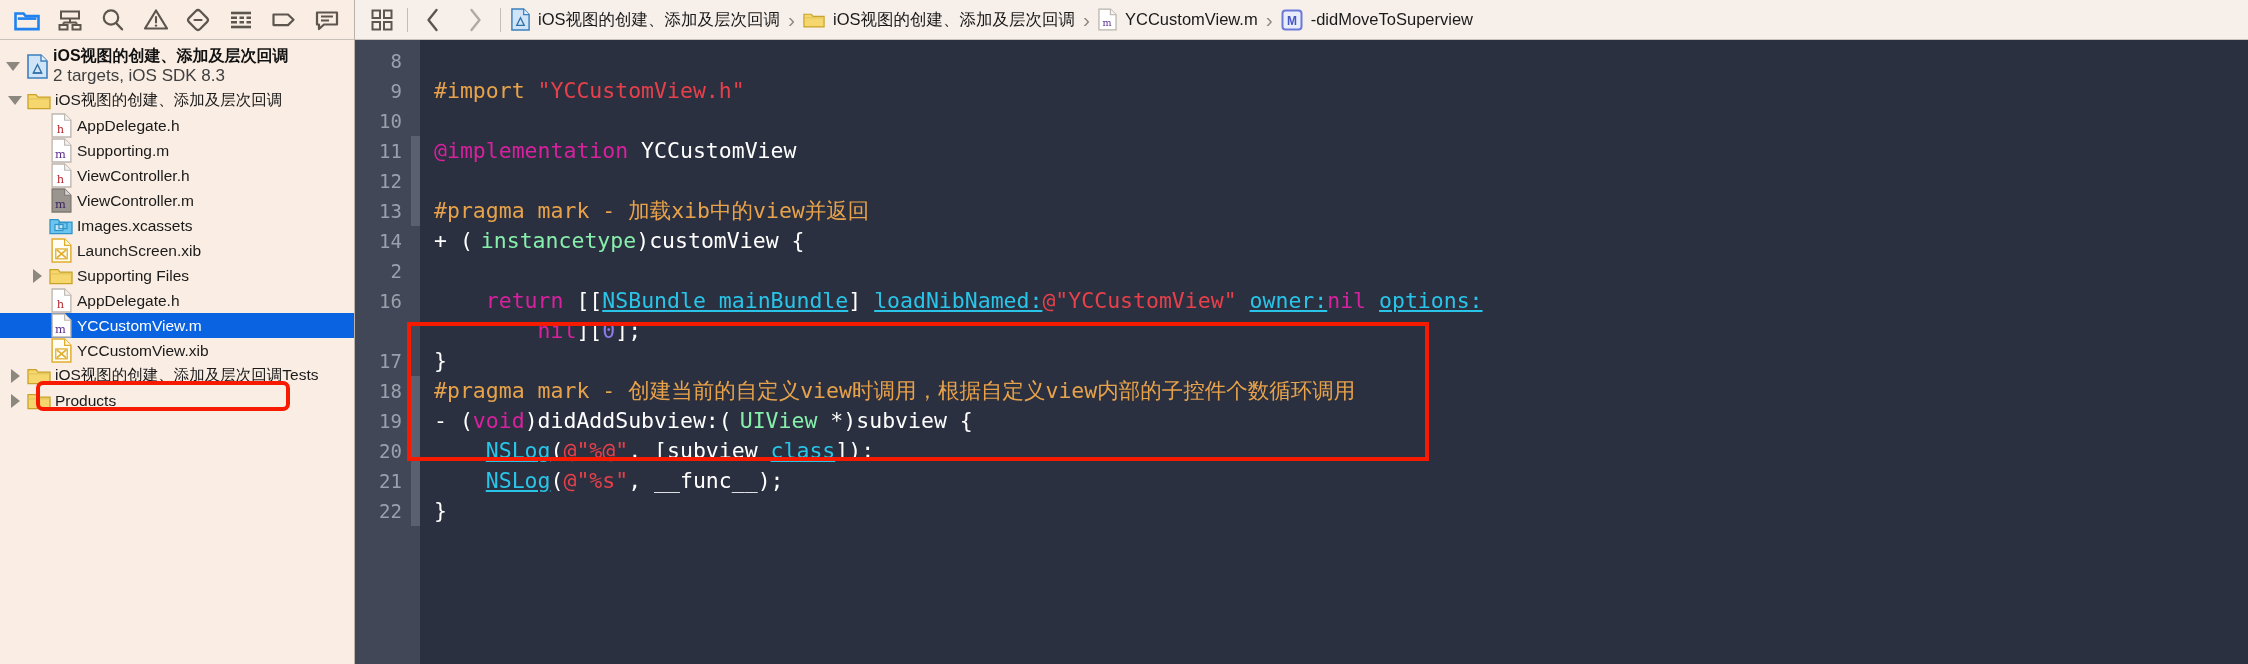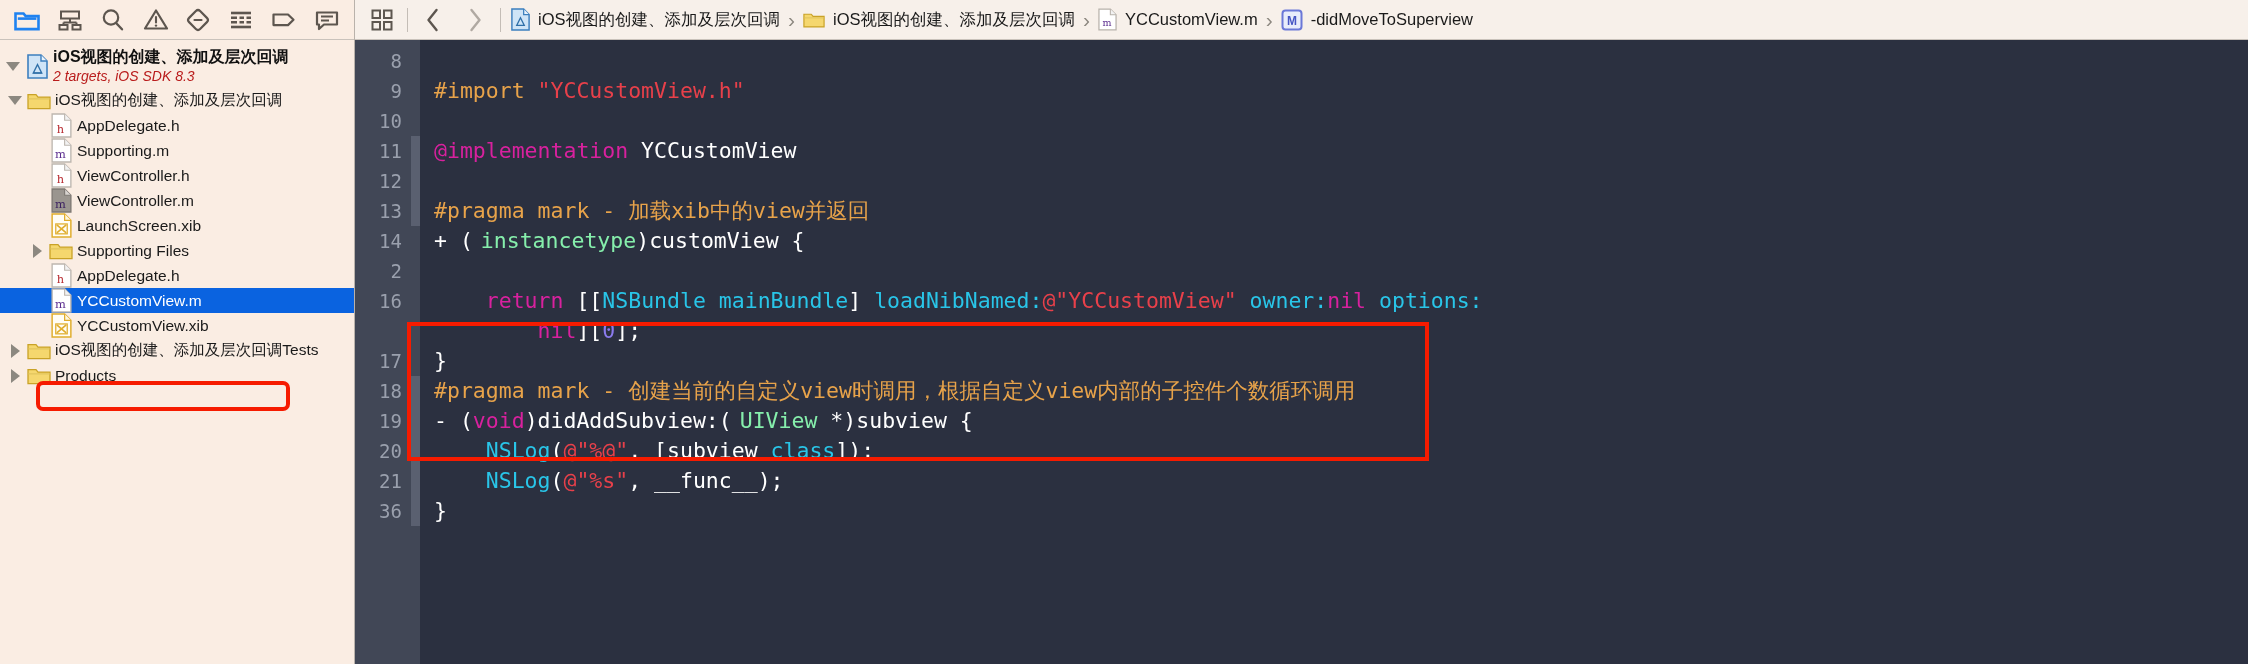--- a/index.html
+++ b/index.html
@@ -89,21 +89,21 @@
   }
   .row .label { overflow: hidden; text-overflow: ellipsis; }
 
   
   .row.project {
     height: 44px;
     align-items: center;
   }
   .proj-text { display: flex; flex-direction: column; line-height: 1.15; }
   .proj-title { font-weight: bold; font-size: 16px; color: #111; }
-  .proj-sub { font-size: 14px; color: #b91c1c; margin-top: 1px; font-style: italic; }
+  .proj-sub { font-size: 17px; color: #404040; margin-top: 1px; }
 
   .tri {
     width: 0; height: 0;
     border-left: 7px solid transparent;
     border-right: 7px solid transparent;
     border-top: 9px solid #8c8880;
   }
   .tri.closed {
     border-top: 7px solid transparent;
     border-bottom: 7px solid transparent;
@@ -217,21 +217,21 @@
     padding-left: 14px;
     overflow: hidden;
   }
   .code .ln { height: 30px; }
 
   
   .t-pre   { color: #e8a34a; }   
   .t-str   { color: #e8404a; }   
   .t-kw    { color: #d8219e; }
   .t-type  { color: #86efac; margin-left: 8px; }   
-  .t-msg   { color: #29c5e8; }
+  .t-msg   { color: #29c5e8; text-decoration: underline; }
   .t-num   { color: #8b7bef; }
   .t-plain { color: #ffffff; }
 
   .code-red-annot {
     position: absolute;
     border: 4px solid #f61b00;
     box-sizing: border-box;
     pointer-events: none;
   }
 </style>
@@ -371,20 +371,32 @@
             <div style="width:26px;flex:0 0 26px"></div>
             <div class="disc"></div>
             <div class="ficon">
     <svg width="21" height="25" viewBox="0 0 20 24">
       <path d="M1 1h12l6 6v16H1z" fill="#9a958f" stroke="#7e7974" stroke-width="1.3"></path>
       <path d="M13 1v6h6" fill="#d8d4d0" stroke="#7e7974" stroke-width="1.1"></path>
       <text x="9" y="19.5" font-family="DejaVu Serif, serif" font-size="11" fill="#3c2160" text-anchor="middle">m</text>
     </svg>
             </div>
             <span class="label">ViewController.m</span>
+          </div>
+          <div class="row">
+            <div style="width:26px;flex:0 0 26px"></div>
+            <div class="disc"></div>
+            <div class="ficon">
+      <svg width="24" height="20" viewBox="0 0 24 19">
+        <path d="M1 3.2h8l2 2.4h12v11.5H1z" fill="#6cc5ef" stroke="#2f93c8" stroke-width="1.3"></path>
+        <rect x="6" y="8" width="8" height="6" fill="#bfe8fa" stroke="#2f93c8" stroke-width="1.2"></rect>
+        <rect x="10" y="6.2" width="8" height="6" fill="none" stroke="#2f93c8" stroke-width="1.2"></rect>
+      </svg>
+            </div>
+            <span class="label">Images.xcassets</span>
           </div>
           <div class="row">
             <div style="width:26px;flex:0 0 26px"></div>
             <div class="disc"></div>
             <div class="ficon">
       <svg width="21" height="25" viewBox="0 0 20 24">
         <path d="M1 1h12l6 6v16H1z" fill="#fffdf4" stroke="#e0ad2c" stroke-width="1.4"></path>
         <path d="M13 1v6h6" fill="#fff6dd" stroke="#e0ad2c" stroke-width="1.2"></path>
         <rect x="4.5" y="10.5" width="11" height="9.5" fill="none" stroke="#e0ad2c" stroke-width="1.2"></rect>
         <path d="M5.5 11.5l9 7.5M14.5 11.5l-9 7.5" stroke="#e0ad2c" stroke-width="1.6"></path>
@@ -546,21 +558,21 @@
           <div>13</div>
           <div>14</div>
           <div>2</div>
           <div>16</div>
           <div class="blank">.</div>
           <div>17</div>
           <div>18</div>
           <div>19</div>
           <div>20</div>
           <div>21</div>
-          <div>36</div>
+          <div>22</div>
         </div>
       <div class="gutter-edge">
         <div class="hl" style="top:96px; height:90px;"></div>
         <div class="hl" style="top:336px; height:150px;"></div>
       </div>
       <div class="code" id="code"><div class="ln">&nbsp;</div><div class="ln"><span class="t-pre">#import </span><span class="t-str">"YCCustomView.h"</span></div><div class="ln">&nbsp;</div><div class="ln"><span class="t-kw">@implementation</span><span class="t-plain"> YCCustomView</span></div><div class="ln">&nbsp;</div><div class="ln"><span class="t-pre">#pragma mark - </span><span class="t-pre">加载xib中的view并返回</span></div><div class="ln"><span class="t-plain">+ (</span><span class="t-type">instancetype</span><span class="t-plain">)customView {</span></div><div class="ln">&nbsp;</div><div class="ln"><span class="t-plain">    </span><span class="t-kw">return</span><span class="t-plain"> [[</span><span class="t-msg">NSBundle mainBundle</span><span class="t-plain">] </span><span class="t-msg">loadNibNamed:</span><span class="t-str">@"YCCustomView"</span><span class="t-plain"> </span><span class="t-msg">owner:</span><span class="t-kw">nil</span><span class="t-plain"> </span><span class="t-msg">options:</span></div><div class="ln"><span class="t-plain">        </span><span class="t-kw">nil</span><span class="t-plain">][</span><span class="t-num">0</span><span class="t-plain">];</span></div><div class="ln"><span class="t-plain">}</span></div><div class="ln"><span class="t-pre">#pragma mark - </span><span class="t-pre">创建当前的自定义view时调用，根据自定义view内部的子控件个数循环调用</span></div><div class="ln"><span class="t-plain">- (</span><span class="t-kw">void</span><span class="t-plain">)didAddSubview:(</span><span class="t-type">UIView</span><span class="t-plain"> *)subview {</span></div><div class="ln"><span class="t-plain">    </span><span class="t-msg">NSLog</span><span class="t-plain">(</span><span class="t-str">@"%@"</span><span class="t-plain">, [subview </span><span class="t-msg">class</span><span class="t-plain">]);</span></div><div class="ln"><span class="t-plain">    </span><span class="t-msg">NSLog</span><span class="t-plain">(</span><span class="t-str">@"%s"</span><span class="t-plain">, __func__);</span></div><div class="ln"><span class="t-plain">}</span></div></div>
 
       <div class="code-red-annot" style="left:52px; top:282px; width:1022px; height:139px;"></div>
     </div>
   </div>

